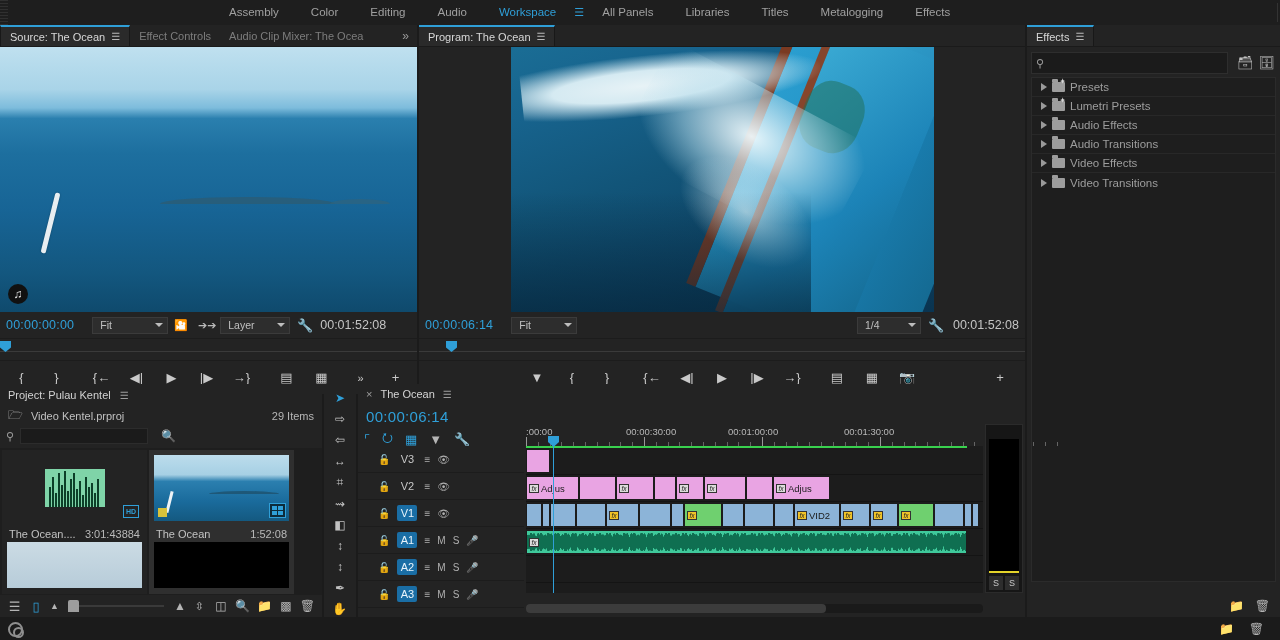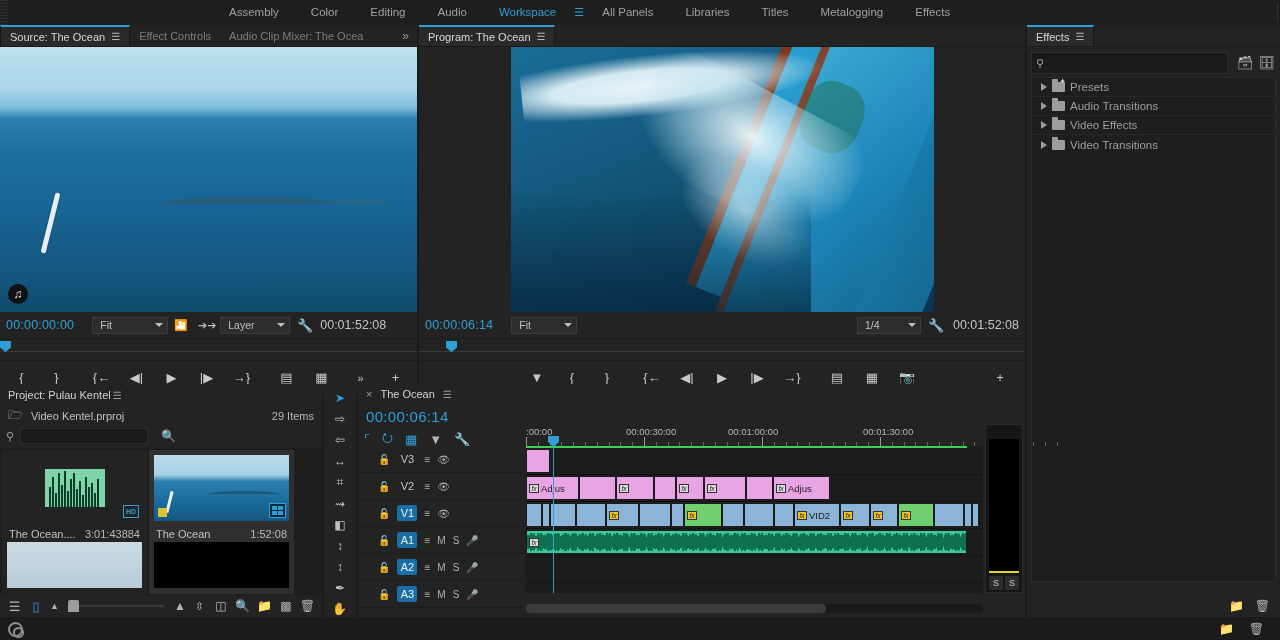--- a/index.html
+++ b/index.html
@@ -112,21 +112,21 @@
      border-left:6px solid #9a9a9a;}
   .folder{width:13px;height:10px;background:#9d9d9d;border-radius:1px;position:relative;flex:0 0 auto;}
   .folder::before{content:"";position:absolute;left:0;top:-3px;width:6px;height:3px;background:#9d9d9d;border-radius:1px 1px 0 0;}
   .folder.star::after{content:"\2726";position:absolute;right:-1px;top:-5px;color:#d7d7d7;font-size:8px;}
   .fx-list{background:#1e1e1e;margin:0 4px;border:1px solid #2b2b2b;height:505px;}
   .fx-bottom{position:absolute;left:0;bottom:0;width:100%;height:22px;background:#232323;
      display:flex;align-items:center;justify-content:flex-end;gap:10px;padding-right:10px;}
 
   
   #projPanel{left:0;top:384px;width:322px;height:233px;background:#232323;}
-  .proj-head{height:22px;display:flex;align-items:center;padding:0 8px;gap:2px;font-size:11px;color:#c8c8c8;}
+  .proj-head{height:22px;display:flex;align-items:center;padding:0 8px;gap:9px;font-size:11px;color:#c8c8c8;}
   .proj-row2{height:20px;display:flex;align-items:center;padding:0 8px;gap:8px;color:#c0c0c0;font-size:11px;}
   .items-count{margin-left:auto;color:#b6b6b6;}
   .proj-srch{height:20px;display:flex;align-items:center;padding:0 6px;gap:6px;}
   .proj-srch .inp{flex:1;height:16px;background:#1b1b1b;border:1px solid #2c2c2c;}
   .bin-area{position:relative;height:148px;background:#1e1e1e;margin:2px 0 0 0;display:flex;
      gap:2px;padding:2px;overflow:hidden;}
   .bin-item{width:145px;background:#232323;position:relative;}
   .bin-item.sel{background:#2f2f2f;}
   .bin-thumb{height:66px;margin:5px;display:flex;align-items:center;justify-content:center;position:relative;overflow:hidden;}
   .wave-thumb{width:60px;height:38px;background:#7fd4a8;position:relative;overflow:hidden;}
@@ -364,20 +364,30 @@
     </div>
 
     <div class="fx-list">
       <div class="fx-srow">
         <span class="tri"></span>
         <span class="folder star"></span>
         <span>Presets</span>
       </div>
       <div class="fx-srow">
         <span class="tri"></span>
+        <span class="folder star"></span>
+        <span>Lumetri Presets</span>
+      </div>
+      <div class="fx-srow">
+        <span class="tri"></span>
+        <span class="folder"></span>
+        <span>Audio Effects</span>
+      </div>
+      <div class="fx-srow">
+        <span class="tri"></span>
         <span class="folder"></span>
         <span>Audio Transitions</span>
       </div>
       <div class="fx-srow">
         <span class="tri"></span>
         <span class="folder"></span>
         <span>Video Effects</span>
       </div>
       <div class="fx-srow" style="border-bottom:none;">
         <span class="tri"></span>
@@ -555,21 +565,21 @@
         <span class="mini">S</span>
         <span class="mini">🎤</span>
       </div>
     </div>
 
     <div class="tl-ruler">
       <div class="ruler-labels">
         <span style="left:0px;">:00:00</span>
         <span style="left:100px;">00:00:30:00</span>
         <span style="left:202px;">00:01:00:00</span>
-        <span style="left:337px;">00:01:30:00</span>
+        <span style="left:318px;">00:01:30:00</span>
       </div>
       <div class="ruler-ticks" id="rticks">
           <i style="left: 0px; height: 9px; background: rgb(154, 154, 154);"></i>
           <i style="left: 11.8px; height: 4px; background: rgb(101, 101, 101);"></i>
           <i style="left: 23.6px; height: 4px; background: rgb(101, 101, 101);"></i>
           <i style="left: 35.4px; height: 4px; background: rgb(101, 101, 101);"></i>
           <i style="left: 47.2px; height: 4px; background: rgb(101, 101, 101);"></i>
           <i style="left: 59px; height: 4px; background: rgb(101, 101, 101);"></i>
           <i style="left: 70.8px; height: 4px; background: rgb(101, 101, 101);"></i>
           <i style="left: 82.6px; height: 4px; background: rgb(101, 101, 101);"></i>

